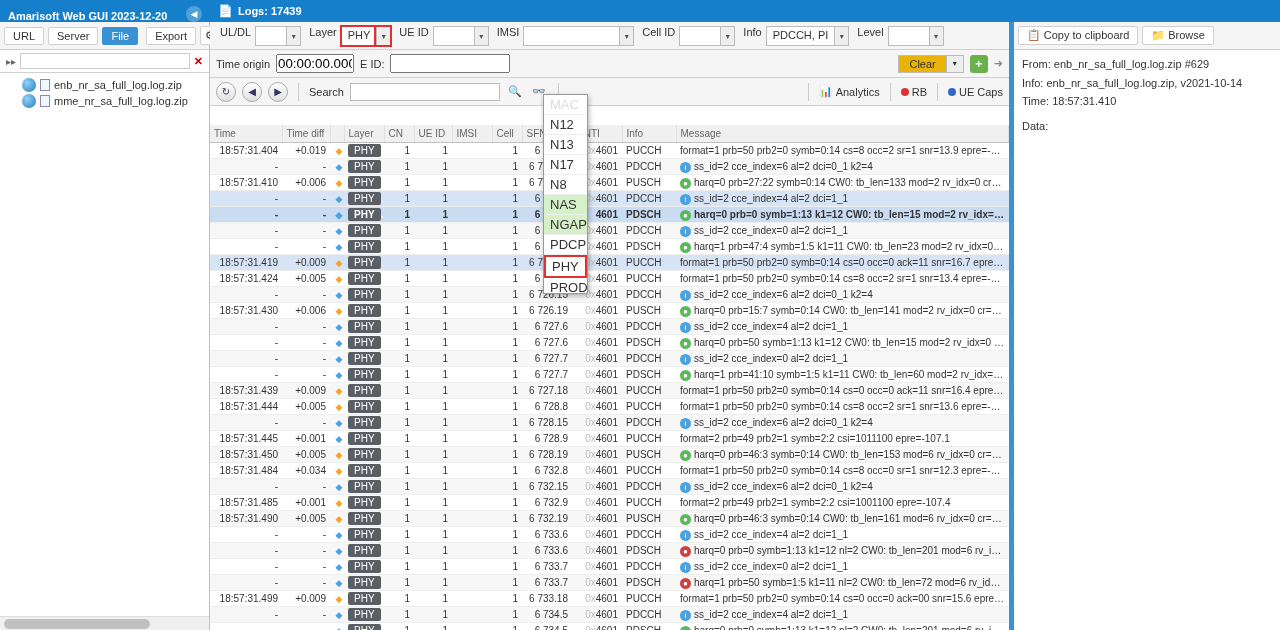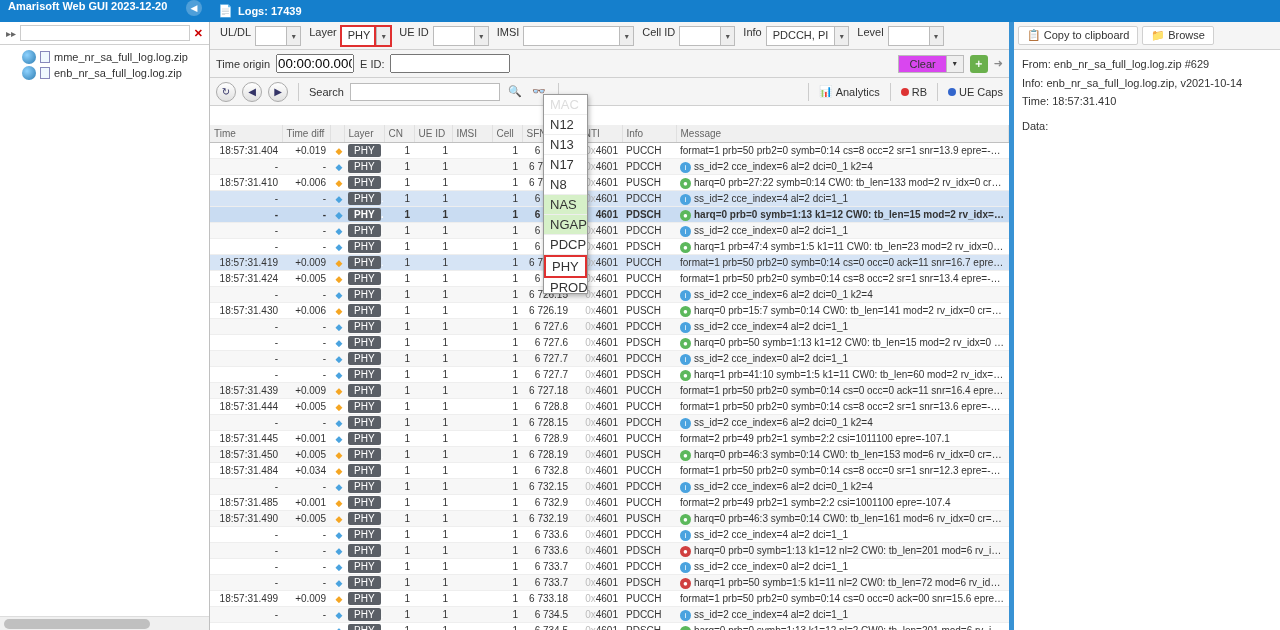--- a/index.html
+++ b/index.html
@@ -1,19 +1,19 @@
 <!DOCTYPE html>
 <html><head>
 <meta charset="utf-8">
 <style>
 * { box-sizing: border-box; margin: 0; padding: 0; font-family: Arial, Helvetica, sans-serif; }
 body { font-size: 11px; color: #333; background: #fff; overflow: hidden; }
 .app { display: flex; flex-direction: column; height: 630px; width: 1280px; }
 .topbar { display: flex; height: 22px; }
-.topbar-left { background: #157fcc; color: #fff; display: flex; align-items: flex-start; padding: 0 8px; width: 210px; justify-content: space-between; }
+.topbar-left { background: #157fcc; color: #fff; display: flex; align-items: flex-end; padding: 0 8px; width: 210px; justify-content: space-between; }
 .topbar-left .title { font-size: 11px; font-weight: bold; }
 .collapse-btn { width: 16px; height: 16px; background: rgba(255,255,255,0.25); border-radius: 8px; display:flex; align-items:center; justify-content:center; font-size:9px; color:#fff; }
 .topbar-right { flex: 1; display: flex; align-items: center; background: #157fcc; color:#fff; padding: 0 8px; }
 .topbar-right .icon { margin-right: 5px; font-size: 12px; }
 .topbar-right .tabtitle { font-size: 11px; font-weight:bold; }
 .body { display: flex; flex: 1; min-height: 0; }
 .leftcol { width: 210px; border-right: 1px solid #c0c0c0; display:flex; flex-direction:column; }
 .toolbar { background: #f5f5f5; border-bottom: 1px solid #d0d0d0; padding: 4px; display: flex; align-items: center; gap: 4px; height: 28px; }
 .btn { background: #fff; border: 1px solid #d0d0d0; padding: 2px 8px; border-radius: 2px; font-size: 11px; cursor: pointer; }
 .btn.blue { background: #3892d4; color:#fff; border-color:#3892d4; }
@@ -73,56 +73,64 @@
 .dropdown .opt.green { background:#d6f0c8; }
 .dropdown .opt.sel-opt { border:2px solid #e03030; background:#fff; }
 .dropdown .opt.mac { color:#ddd; }
 
 .rightcol { width: 266px; background:#fff; display:flex; flex-direction:column; }
 .right-toolbar { background:#f5f5f5; border-bottom:1px solid #d0d0d0; padding:4px; display:flex; gap:4px; height:28px; }
 .detail { padding:6px 8px; font-size:11px; line-height:1.5; }
 .detail .line { margin-bottom:2px; }
 .plus-btn { width:18px; height:18px; border-radius:3px; background:#6ab04c; color:#fff; display:inline-flex; align-items:center; justify-content:center; font-weight:bold; }
 .clear-combo { display:inline-flex; border:1px solid #bbb; }
-.clear-combo .cb { padding:2px 10px; font-size:11px; border-right:1px solid #bbb; background:#d946ef; }
+.clear-combo .cb { padding:2px 10px; font-size:11px; border-right:1px solid #bbb; background:#eab308; }
 .clear-combo .ca { width:16px; display:flex; align-items:center; justify-content:center; font-size:8px; background:#eee; }
 </style>
 </head>
 <body>
 
 <div class="app">
   <div class="topbar">
     <div class="topbar-left">
       <span class="title">Amarisoft Web GUI 2023-12-20</span>
       <span class="collapse-btn">◀</span>
     </div>
     <div class="topbar-right">
       <span class="icon">📄</span>
       <span class="tabtitle">Logs: 17439</span>
     </div>
   </div>
 
   <div class="body">
 
     <div class="leftcol">
+      <div class="toolbar">
+        <span class="btn">URL</span>
+        <span class="btn">Server</span>
+        <span class="btn blue">File</span>
+        <span style="flex:1"></span>
+        <span class="btn">Export</span>
+        <span class="btn icon">⚙</span>
+      </div>
       <div class="tree-search">
         <span class="expand">▸▸</span>
         <input style="">
         <span class="clear">✕</span>
       </div>
       <div class="tree" id="tree">
           <div class="tree-item">
             <span class="globe"></span>
             <span class="att"></span>
-            <span>mme_nr_sa_full_log.log.zip</span>
+            <span>enb_nr_sa_full_log.log.zip</span>
           </div>
           <div class="tree-item">
             <span class="globe"></span>
             <span class="att"></span>
-            <span>enb_nr_sa_full_log.log.zip</span>
+            <span>mme_nr_sa_full_log.log.zip</span>
           </div>
         </div>
       <div class="hscroll">
           <div class="thumb"></div>
         </div>
     </div>
 
     <div class="center" style="position:relative;">
       <div class="filters">
         <label>UL/DL</label>

